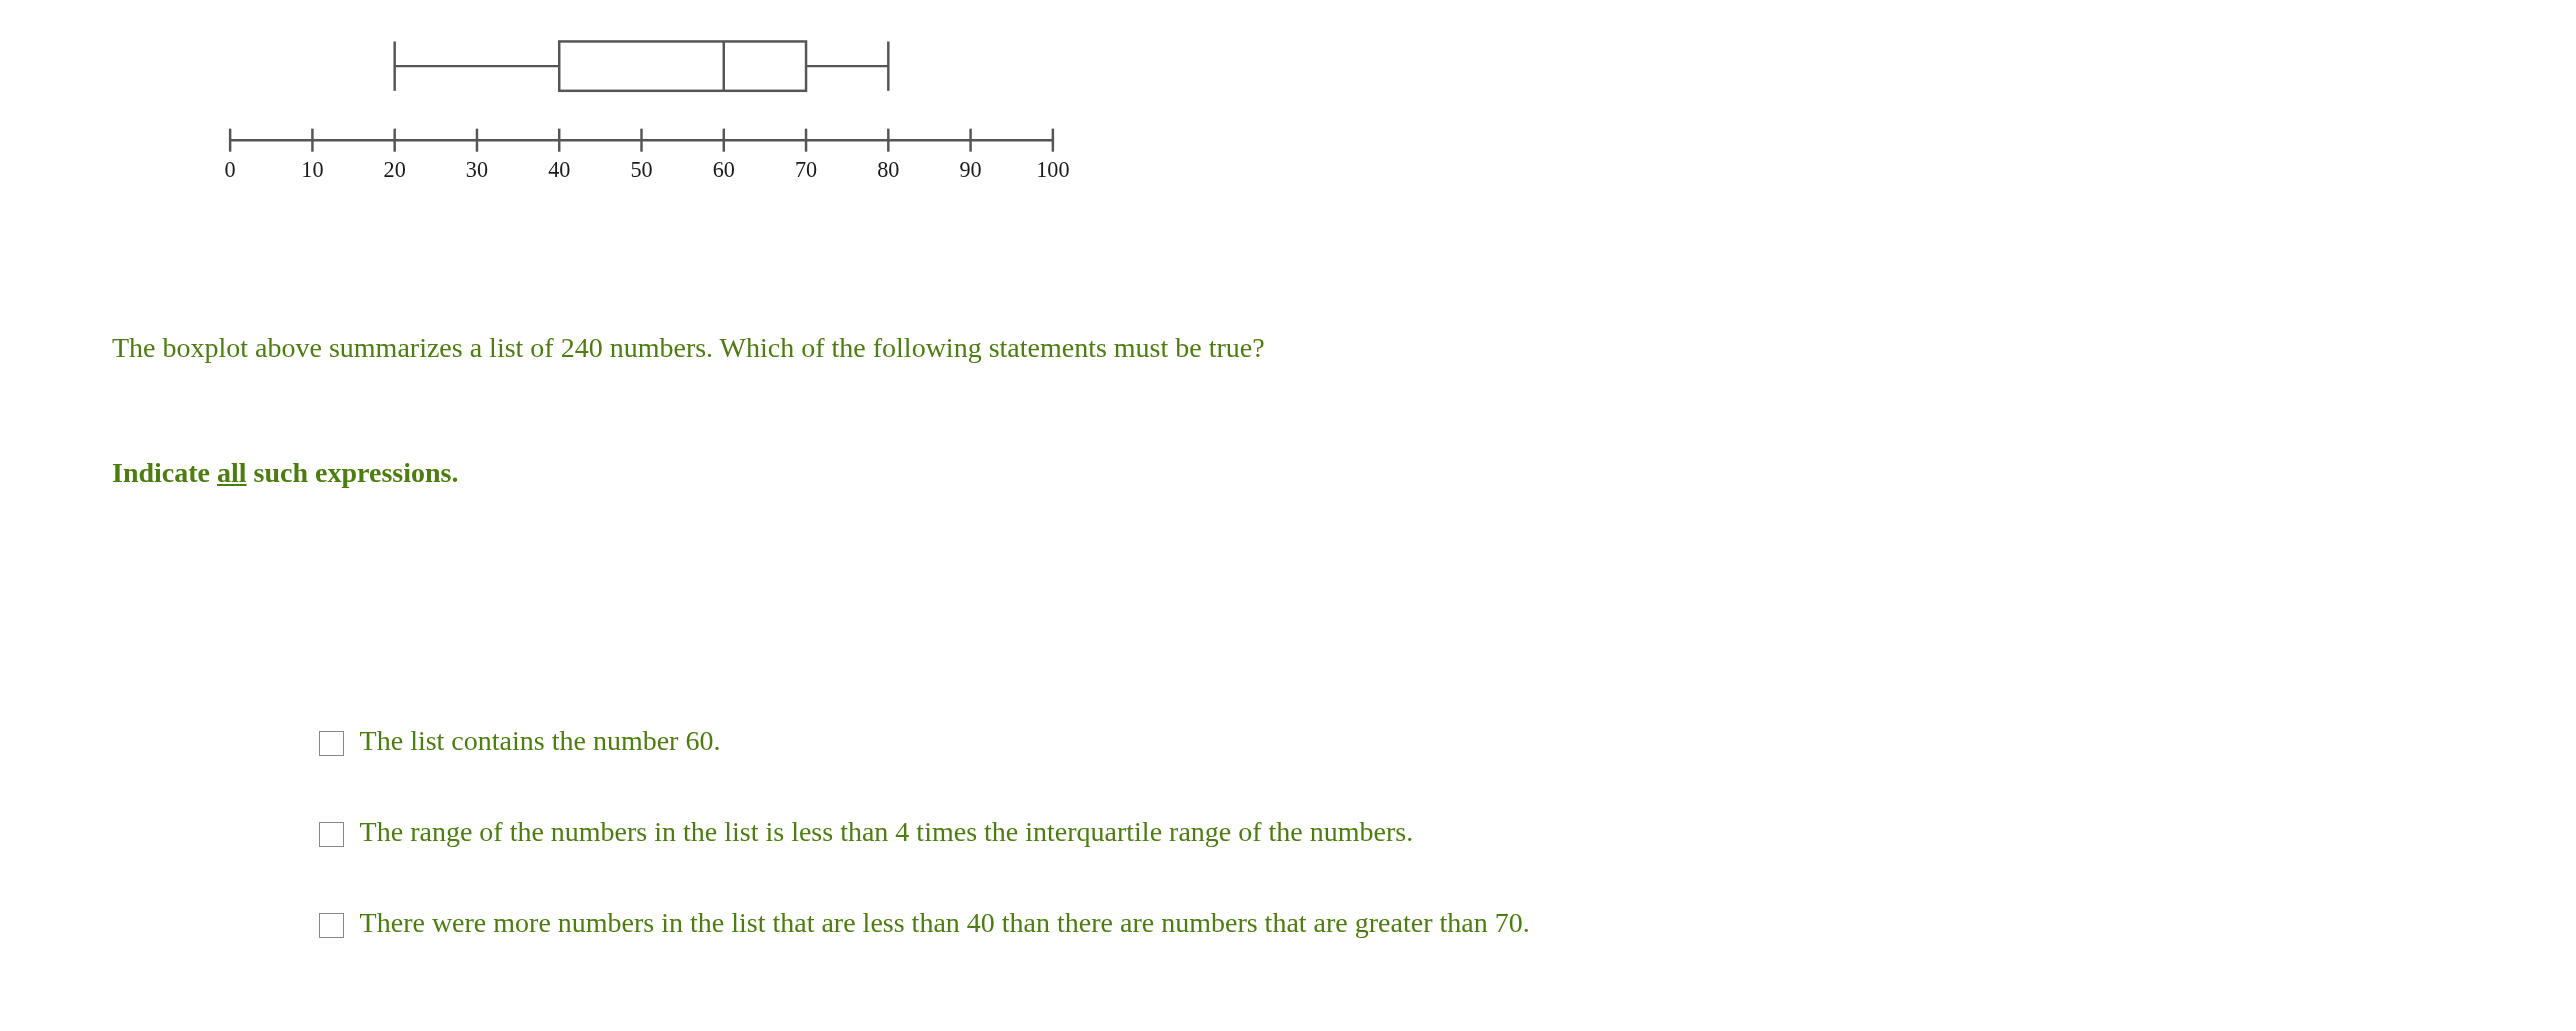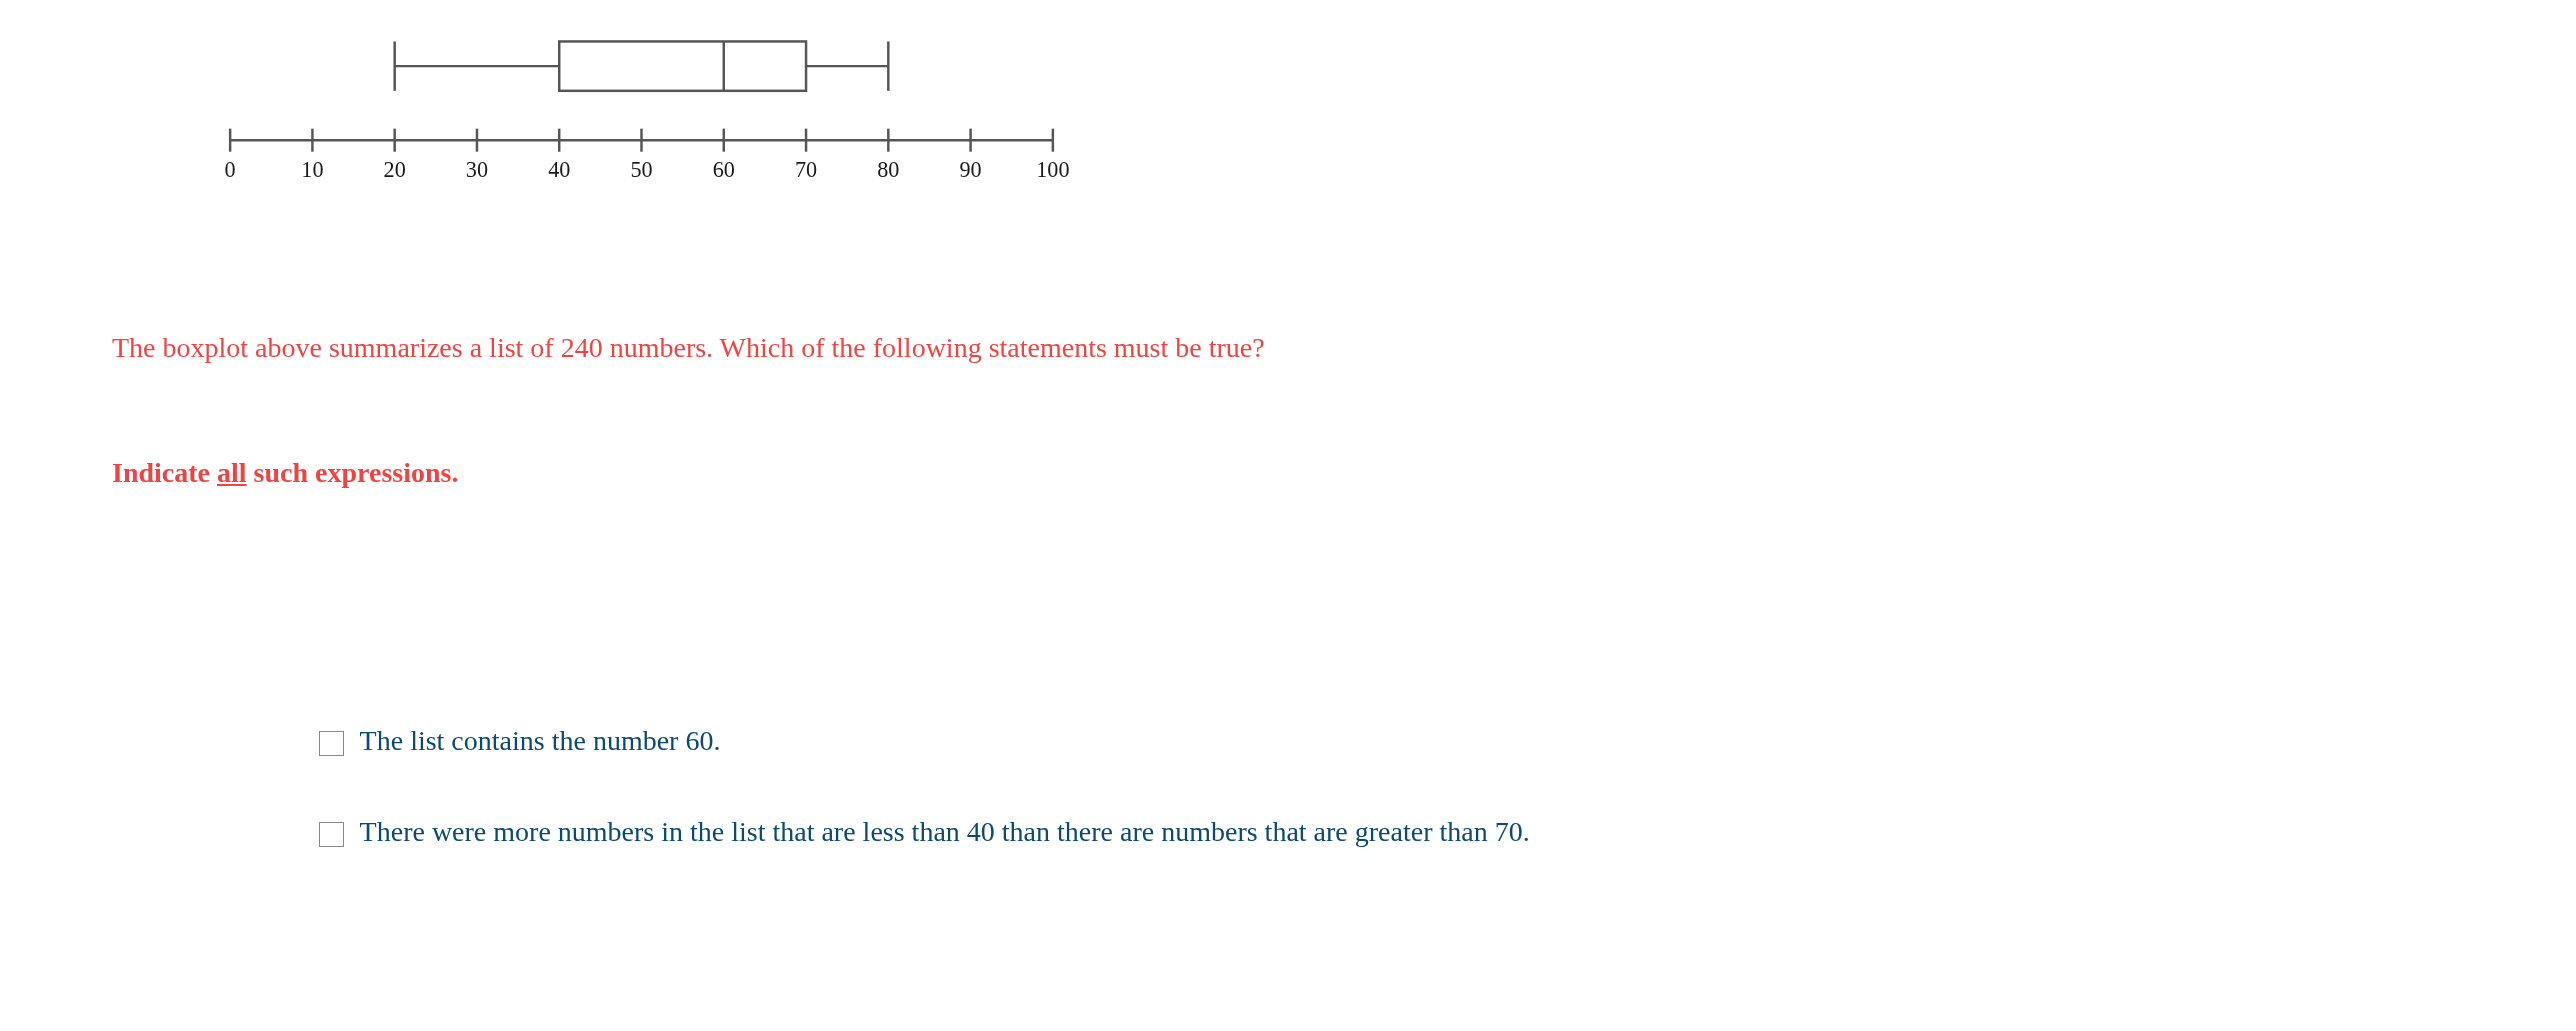--- a/index.html
+++ b/index.html
@@ -31,21 +31,21 @@
     font-family: "Liberation Serif", serif;
     font-size: 27px;
     fill: #1a1a1a;
   }
 
   
   .prose {
     position: absolute;
     font-size: 28px;
     line-height: 1.35;
-    color: #ef4444;
+    color: #4d7c0f;
     white-space: nowrap;
   }
   #question-text {
     left: 112px;
     top: 329px;
   }
   #instruction-text {
     left: 112px;
     top: 454px;
     font-weight: bold;
@@ -75,21 +75,21 @@
     box-sizing: border-box;
     margin-top: 6.6px;
     flex: 0 0 auto;
     cursor: pointer;
   }
   .option-label {
     font-size: 28px;
     line-height: 1.2;
     margin-left: 15.6px;
     white-space: nowrap;
-    color: #0c4a6e;
+    color: #4d7c0f;
   }
 </style>
 </head>
 <body>
 
 <div id="boxplot-figure">
   <svg class="plot-svg" width="905" height="181" viewBox="0 0 1100 220">
 
     <g>
       <line x1="50" y1="140" x2="1050" y2="140" stroke="#555555" stroke-width="3"></line>
@@ -138,20 +138,24 @@
 
 <div class="prose" id="instruction-text"><span>Indicate </span><span class="underline">all</span><span> such expressions.</span></div>
 
 <div id="options-list">
 
   <div class="option-row">
     <div class="option-checkbox"></div>
     <div class="option-label">The list contains the number 60.</div>
   </div>
 
+  <div class="option-row">
+    <div class="option-checkbox"></div>
+    <div class="option-label">The range of the numbers in the list is less than 4 times the interquartile range of the numbers.</div>
+  </div>
 
   <div class="option-row">
     <div class="option-checkbox"></div>
     <div class="option-label">There were more numbers in the list that are less than 40 than there are numbers that are greater than 70.</div>
   </div>
 
 </div>
 
 
 </body></html>

